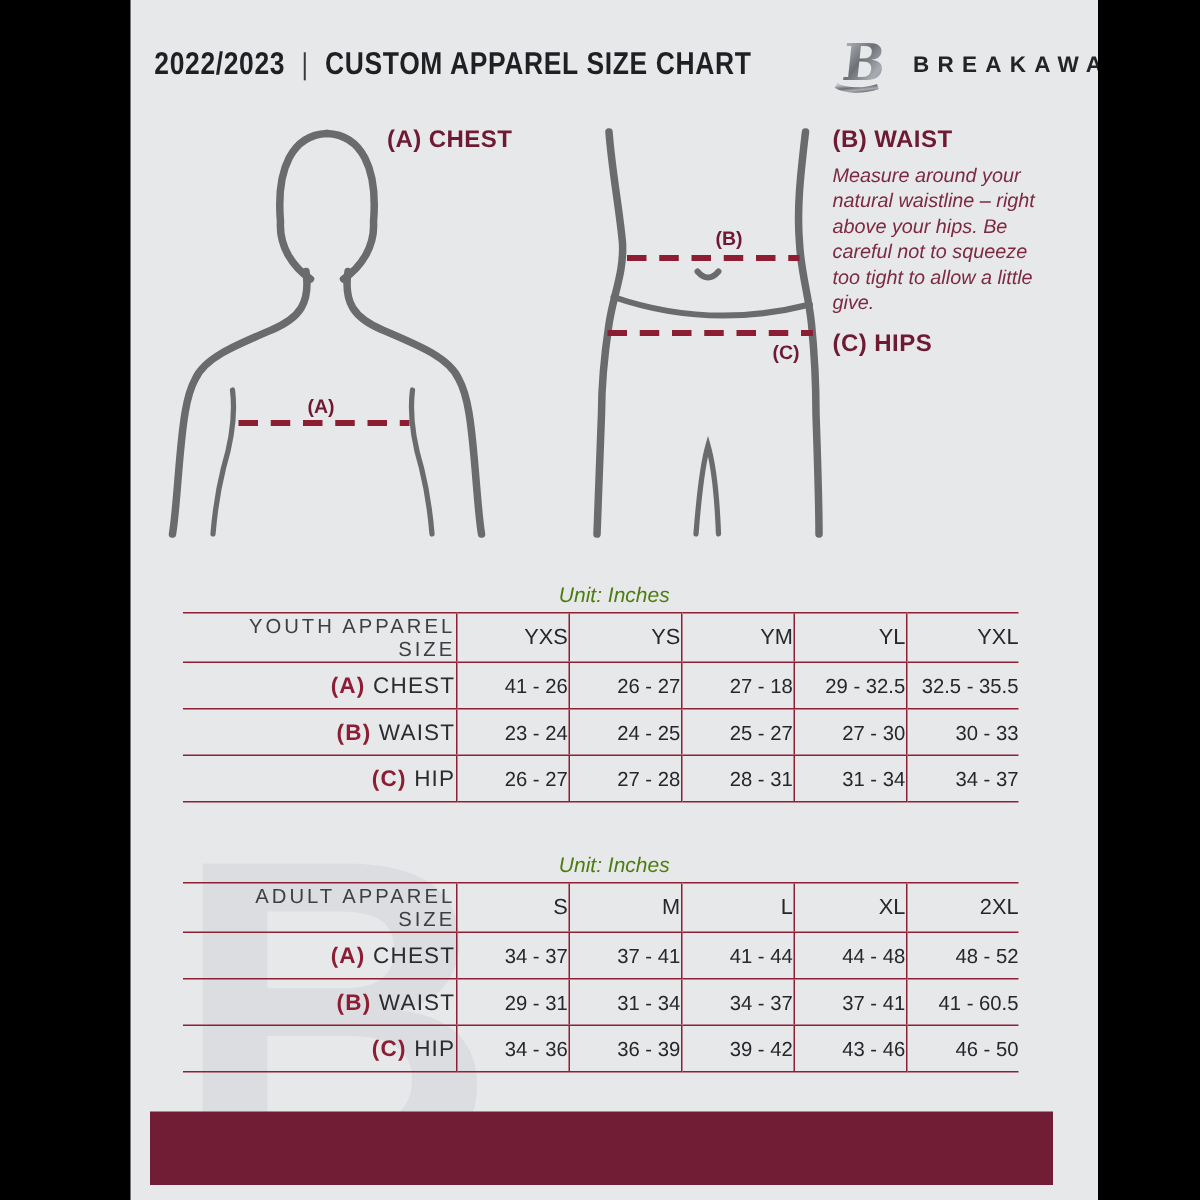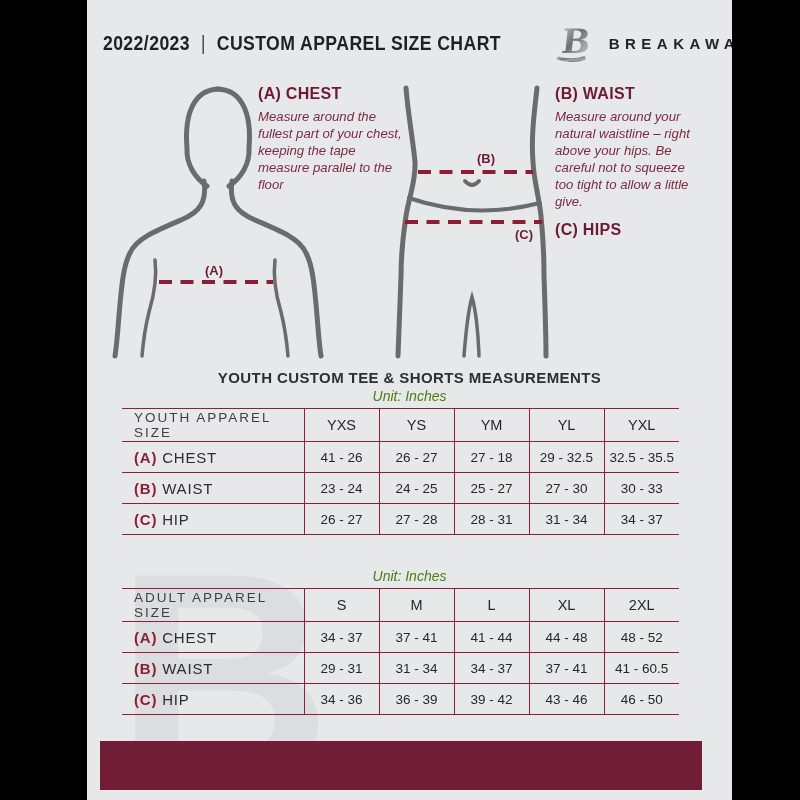--- a/index.html
+++ b/index.html
@@ -59,21 +59,21 @@
   #youth-title { top:369px; } #youth-unit { top:388px; }
   #adult-title { top:549px; } #adult-unit { top:568px; }
   
   table.size-table {
     position:absolute; left:35px; width:557px; z-index:2;
     border-collapse:collapse; table-layout:fixed;
   }
   #youth-table { top:408px; } #adult-table { top:588px; }
   .size-table td {
     border-top:1.5px solid #8c2136; border-bottom:1.5px solid #8c2136;
-    padding:0; vertical-align:middle;
+    padding:0; vertical-align:middle;text-align:right;
   }
   .size-table td + td { border-left:1.5px solid #8c2136; }
   .size-table tr.head td { height:32px; }
   .size-table tr.datarow td { height:30px; }
   .head-label {
     text-align:left; padding-left:12px !important;
     font-size:13.5px; letter-spacing:2px; color:#3e3f42;
   }
   .head-size { text-align:center; font-weight:normal; font-size:14.5px; color:#26272a; }
   .row-label {
@@ -146,29 +146,27 @@
     </g>
 
     <g stroke="#8c1d33" stroke-width="4" stroke-dasharray="13 8.5">
       <line x1="72" y1="282" x2="186" y2="282"></line>
       <line x1="331" y1="172" x2="446" y2="172"></line>
       <line x1="318" y1="222" x2="455" y2="222"></line>
     </g>
   </svg>
 
   <div class="guide-heading" id="chest-heading">(A) CHEST</div>
-  <div class="guide-body" id="chest-body">Measure around the fullest part of your chest, keeping the tape measure parallel to the floor</div>
   <div class="guide-heading" id="waist-heading">(B) WAIST</div>
   <div class="guide-body" id="waist-body">Measure around your natural waistline – right above your hips. Be careful not to squeeze too tight to allow a little give.</div>
   <div class="guide-heading" id="hips-heading">(C) HIPS</div>
   <span class="marker" id="marker-a">(A)</span>
   <span class="marker" id="marker-b">(B)</span>
   <span class="marker" id="marker-c">(C)</span>
 
-  <div class="section-title" id="youth-title">YOUTH CUSTOM TEE &amp; SHORTS MEASUREMENTS</div>
   <div class="section-unit" id="youth-unit">Unit: Inches</div>
   <table class="size-table" id="youth-table">
     <colgroup>
         <col style="width:182px">
         <col style="width:75px">
         <col style="width:75px">
         <col style="width:75px">
         <col style="width:75px">
         <col style="width:75px">
       </colgroup>

